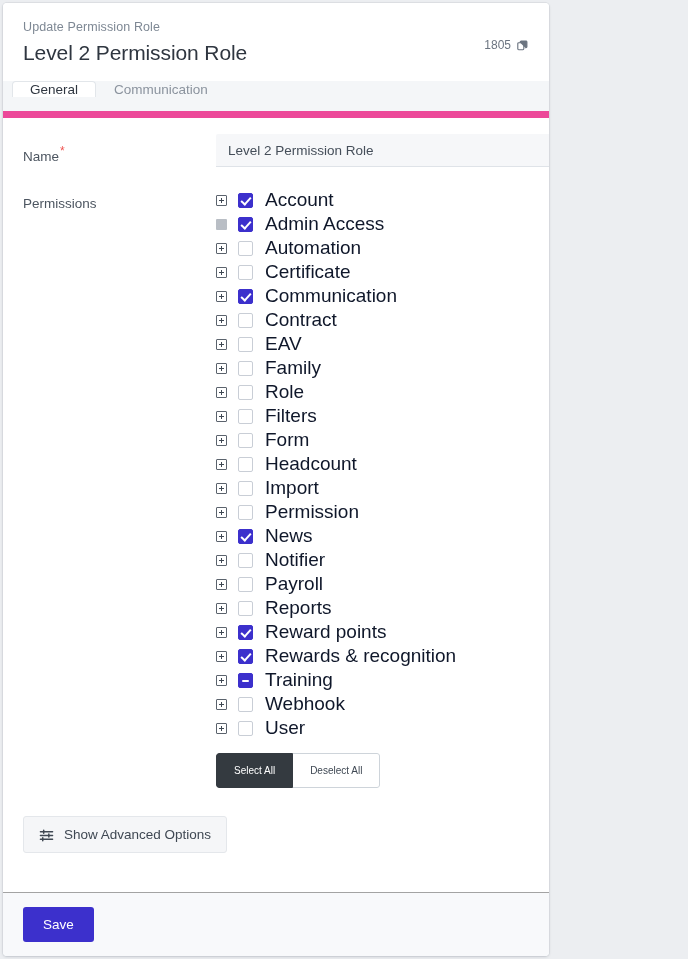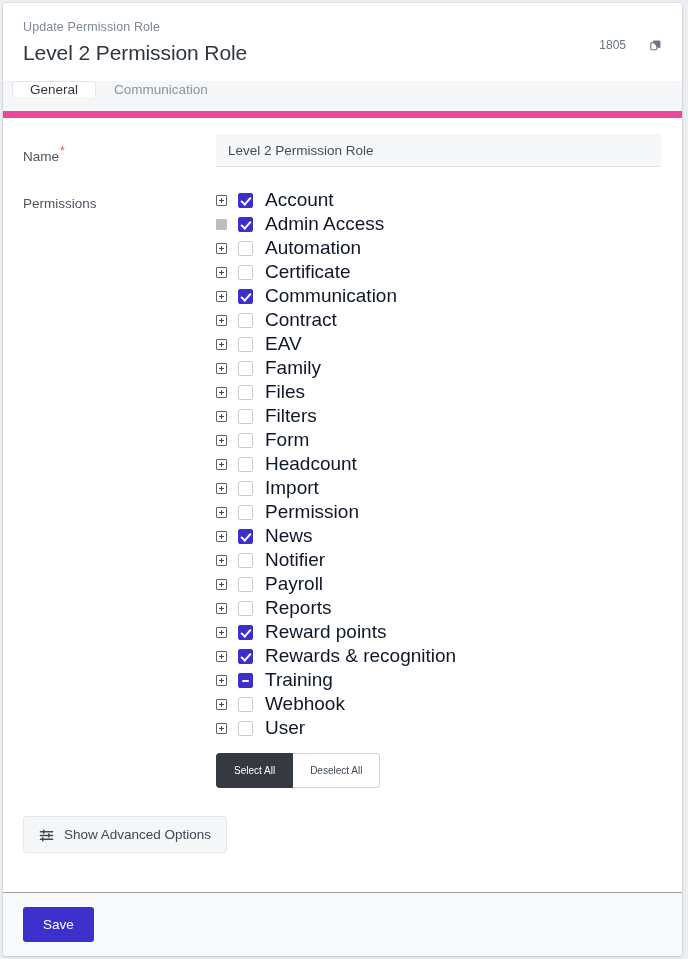--- a/index.html
+++ b/index.html
@@ -17,21 +17,21 @@
     width: 688px;
     height: 959px;
     background: #eceef1;
     overflow: hidden;
   }
 
   .card {
     position: absolute;
     left: 3px;
     top: 3px;
-    width: 679px;
+    width: 546px;
     height: 953px;
     background: #ffffff;
     border-radius: 4px;
     box-shadow: 0 1px 3px rgba(20,30,50,0.14), 0 0 0 1px rgba(20,30,50,0.05);
     display: flex;
     flex-direction: column;
     overflow: hidden;
   }
 
   
@@ -54,21 +54,21 @@
     font-weight: 400;
     letter-spacing: -0.1px;
     margin-top: 2px;
   }
   .record-id {
     position: absolute;
     right: 20px;
     top: 35px;
     display: flex;
     align-items: center;
-    gap: 23px;
+    gap: 5px;
     font-size: 12px;
     color: #6b7480;
   }
   .copy-icon { display: block; width: 13px; height: 13px; color: #6b7480; }
 
   
   .tabbar {
     position: relative;
     height: 37px;
     background: #f4f6f8;
@@ -361,21 +361,21 @@
                 <span class="perm-label">EAV</span>
               </div>
               <div class="perm-row">
                 <span class="toggle-box"></span>
                 <span class="cb"></span>
                 <span class="perm-label">Family</span>
               </div>
               <div class="perm-row">
                 <span class="toggle-box"></span>
                 <span class="cb"></span>
-                <span class="perm-label">Files</span>
+                <span class="perm-label">Role</span>
               </div>
               <div class="perm-row">
                 <span class="toggle-box"></span>
                 <span class="cb"></span>
                 <span class="perm-label">Filters</span>
               </div>
               <div class="perm-row">
                 <span class="toggle-box"></span>
                 <span class="cb"></span>
                 <span class="perm-label">Form</span>

